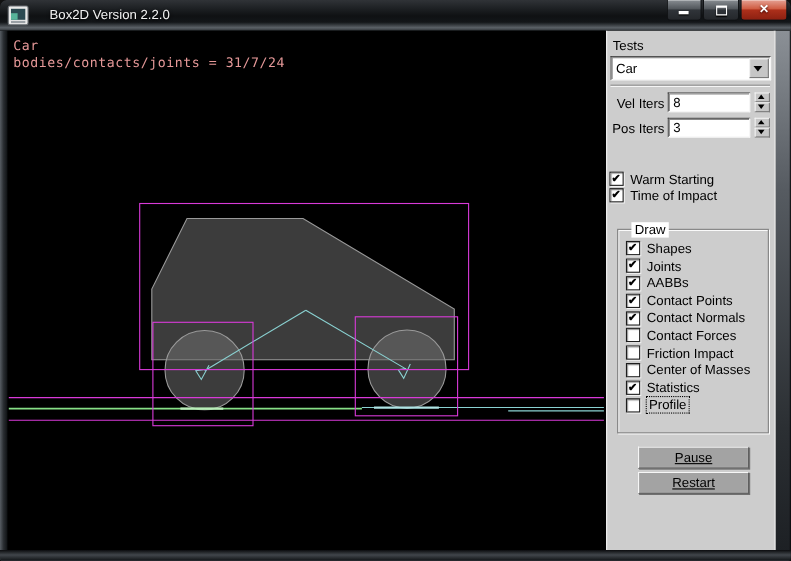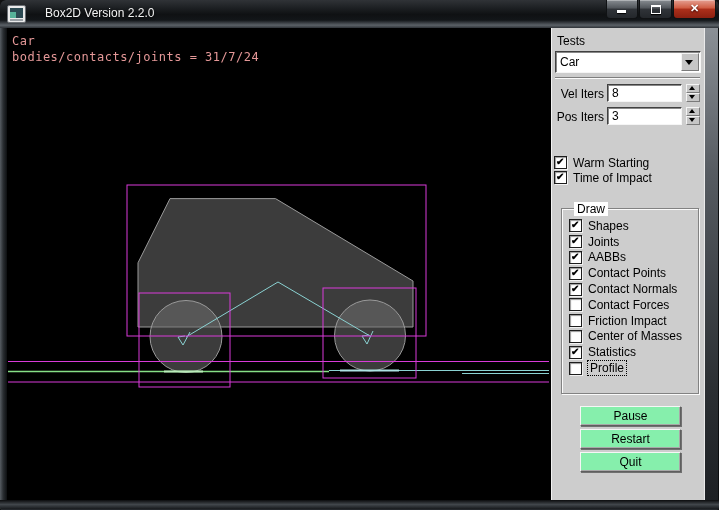--- a/index.html
+++ b/index.html
@@ -81,23 +81,23 @@
   .cb-label{margin-left:6px;white-space:nowrap;}
   .cb-label.focused{outline:1px dotted #000;padding:0 2px;}
   .toggle-list{position:absolute;left:2px;top:127px;}
   .toggle-list .cb-row{height:15.2px;}
   .group-box{position:absolute;left:9px;top:180px;width:136px;height:184px;
       border:1px solid #828282;box-shadow:1px 1px 0 #fafafa, inset 1px 1px 0 #fafafa;}
   .group-label{position:absolute;left:22px;top:174px;background:#ffffff;padding:0 3px;z-index:2;}
   .draw-list{position:absolute;left:17px;top:190px;z-index:1;}
   .draw-list .cb-row{height:15.8px;}
   .btn-stack{position:absolute;left:28px;top:378px;width:101px;display:flex;flex-direction:column;gap:3px;}
-  .button{height:18px;background:#86efac;text-align:center;line-height:18px;
+  .button{height:18px;background:#a3a3a3;text-align:center;line-height:18px;
       border:1px solid #5f5f5f;border-top-color:#f6f6f6;border-left-color:#f6f6f6;
-      box-shadow:1px 1px 0 rgba(0,0,0,0.45), inset -1px -1px 0 #a8a8a8;}
+      box-shadow:1px 1px 0 rgba(0,0,0,0.45), inset -1px -1px 0 #a8a8a8;text-decoration:underline;}
 </style>
 </head>
 <body>
 
 <div class="win">
 
   <div class="titlebar">
     <span class="app-icon">
       <span class="scr"></span>
       <span class="scr2"></span>
@@ -253,17 +253,16 @@
           <span class="cb-label">Statistics</span>
         </div>
         <div class="cb-row">
           <span class="checkbox"></span>
           <span class="cb-label focused">Profile</span>
         </div>
       </div>
     <div class="btn-stack">
         <div class="button">Pause</div>
         <div class="button">Restart</div>
-        <div class="button">Quit</div>
       </div>
   </div>
 
 </div>
 
 </body></html>

